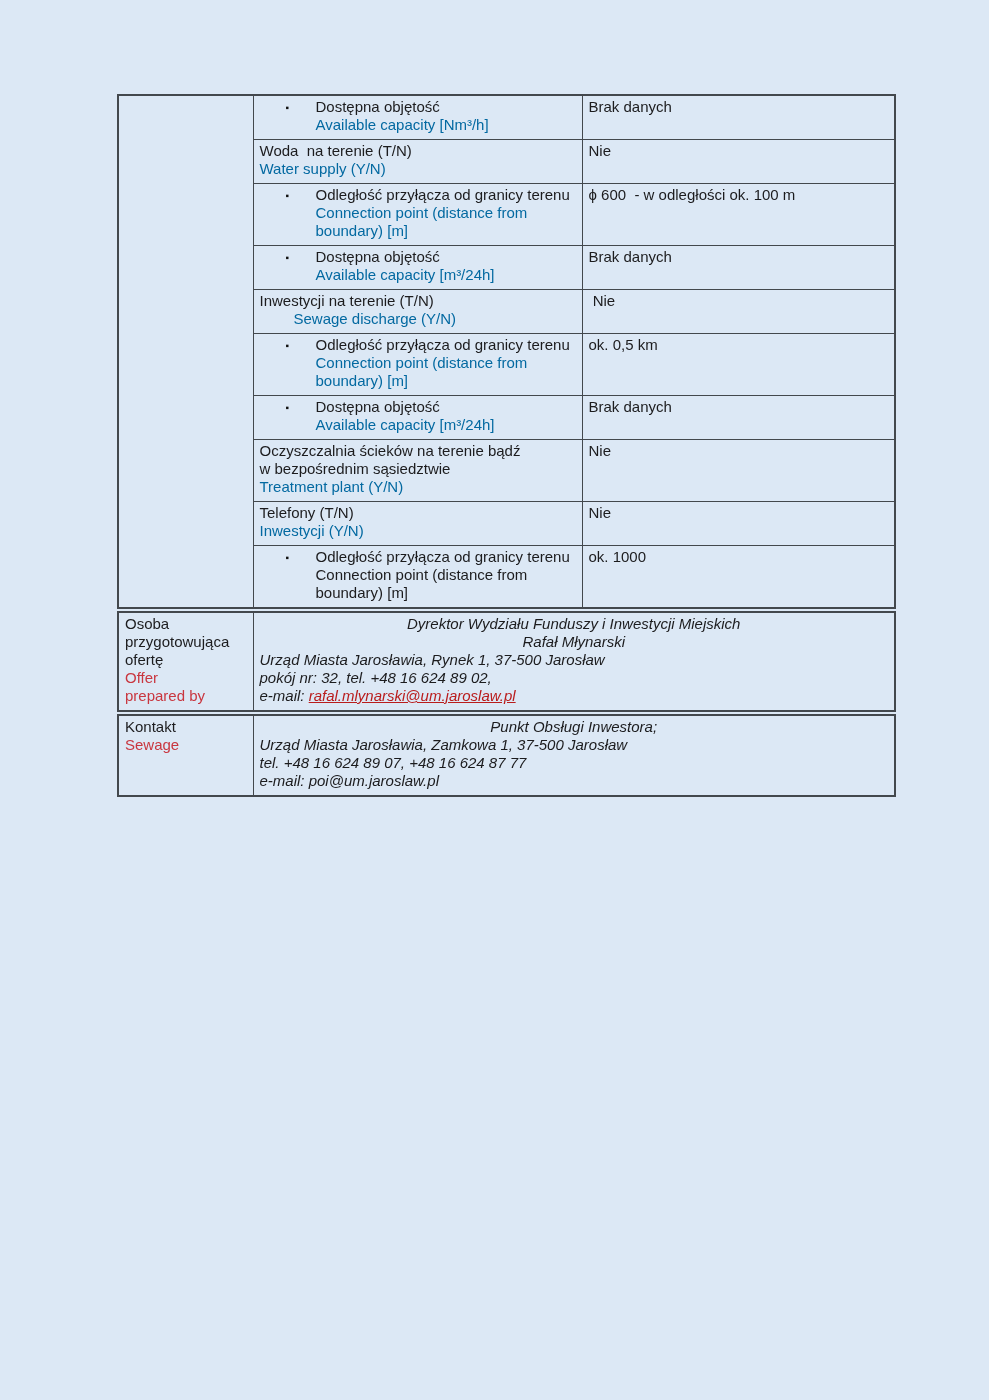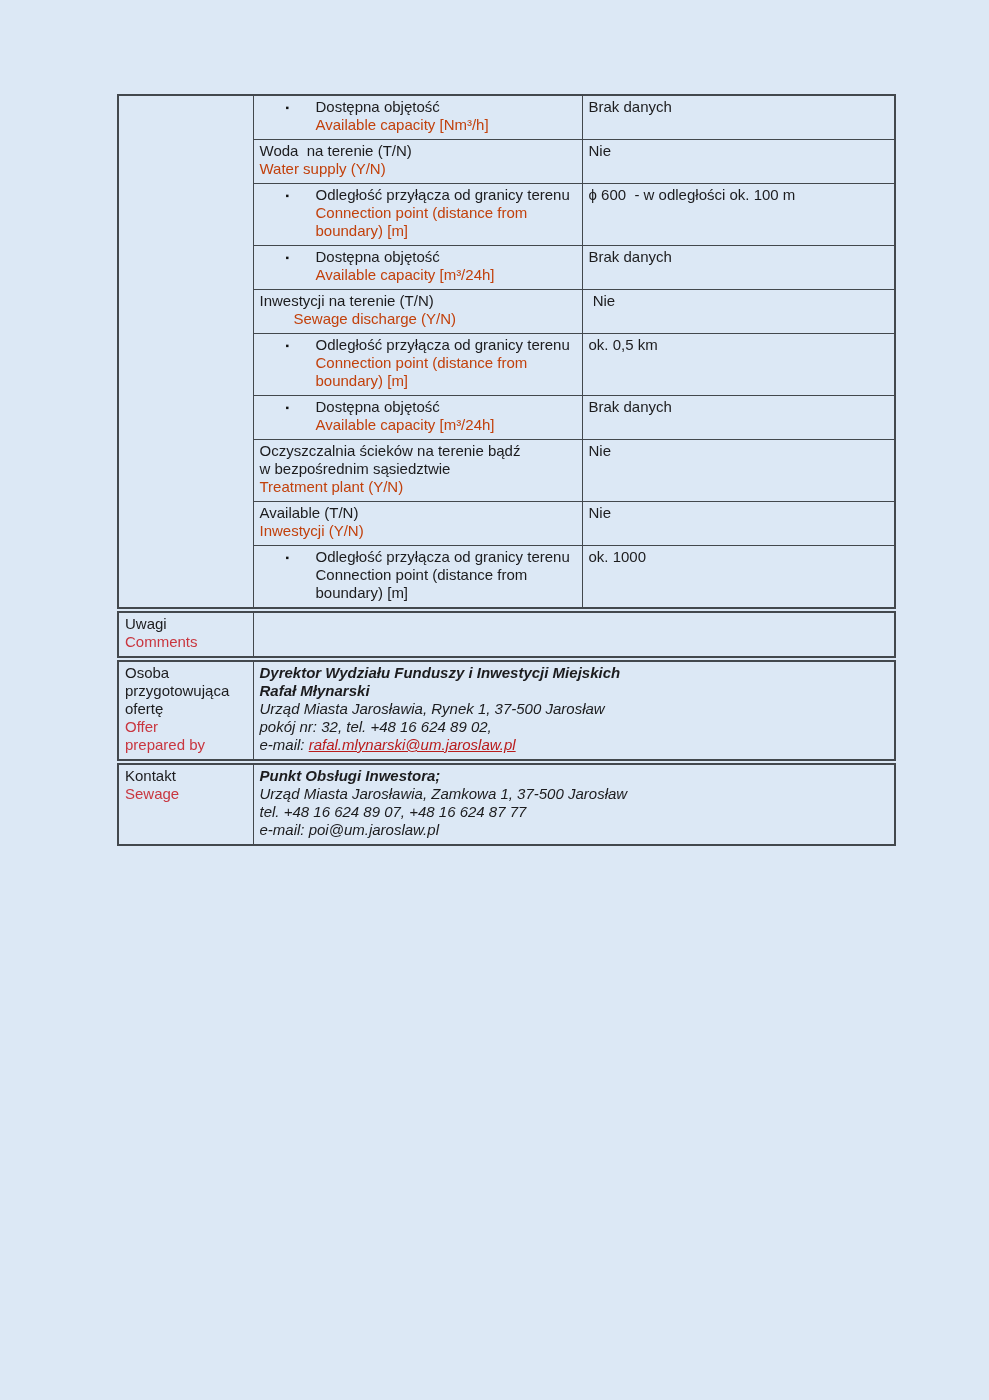--- a/index.html
+++ b/index.html
@@ -23,31 +23,31 @@
     line-height:18px;
   }
   .pw { white-space:pre-wrap; }
   
   td.c-mid { position:relative; }
   td.c-mid.has-bullet { padding-left:62px; }
   .bullet {
     position:absolute; left:32px; top:3px;
     font-size:10px; line-height:18px; color:#111;
   }
-  .en-red { color:#c2410c; }
+  .en-red { color:#0369a1; }
   .en-dark { color:#1c1c1e; }
   .en-ind { margin-left:34px; }
   td.c-val { padding-left:7px; }
   
   .lbl-pl { color:#1c1c1e; }
   .lbl-en { color:#c9363f; }
   td.c-comments-val { height:36px; }
   
   td.c-info { font-style:italic; line-height:19px; padding-left:8px; }
-  .info-strong { font-weight:bold; }
+  .info-strong { font-weight:normal;text-align:center; }
   a.email-link { color:#b91c1c; text-decoration:underline; font-style:italic; cursor:pointer; }
 </style>
 </head>
 <body>
 
 <div class="doc">
 
   <table class="tbl">
     <colgroup>
         <col style="width:135px">
@@ -131,58 +131,41 @@
             <div class="pw">Oczyszczalnia ścieków na terenie bądź
 w bezpośrednim sąsiedztwie</div>
             <div class="pw en-red">Treatment plant (Y/N)</div>
           </td>
           <td class="c-val">
             <div class="pw">Nie</div>
           </td>
         </tr>
         <tr>
           <td class="c-mid">
-            <div class="pw">Available (T/N)</div>
+            <div class="pw">Telefony (T/N)</div>
             <div class="pw en-red">Inwestycji (Y/N)</div>
           </td>
           <td class="c-val">
             <div class="pw">Nie</div>
           </td>
         </tr>
         <tr>
           <td class="c-mid has-bullet">
             <span class="bullet">▪</span>
             <div class="pw">Odległość przyłącza od granicy terenu</div>
             <div class="pw en-dark">Connection point (distance from
 boundary) [m]</div>
           </td>
           <td class="c-val">
             <div class="pw">ok. 1000</div>
           </td>
         </tr>
       </tbody>
   </table>
 
-  <table class="tbl">
-    <colgroup>
-        <col style="width:135px">
-        <col>
-      </colgroup>
-    <tbody>
-      <tr>
-        <td>
-            <div class="lbl-pl pw">Uwagi</div>
-            <div class="lbl-en pw">Comments</div>
-          </td>
-        <td class="c-comments-val">
-            <div class="pw"></div>
-          </td>
-      </tr>
-    </tbody>
-  </table>
 
   <table class="tbl">
     <colgroup>
         <col style="width:135px">
         <col>
       </colgroup>
     <tbody>
       <tr>
         <td>
             <div class="lbl-pl pw">Osoba

